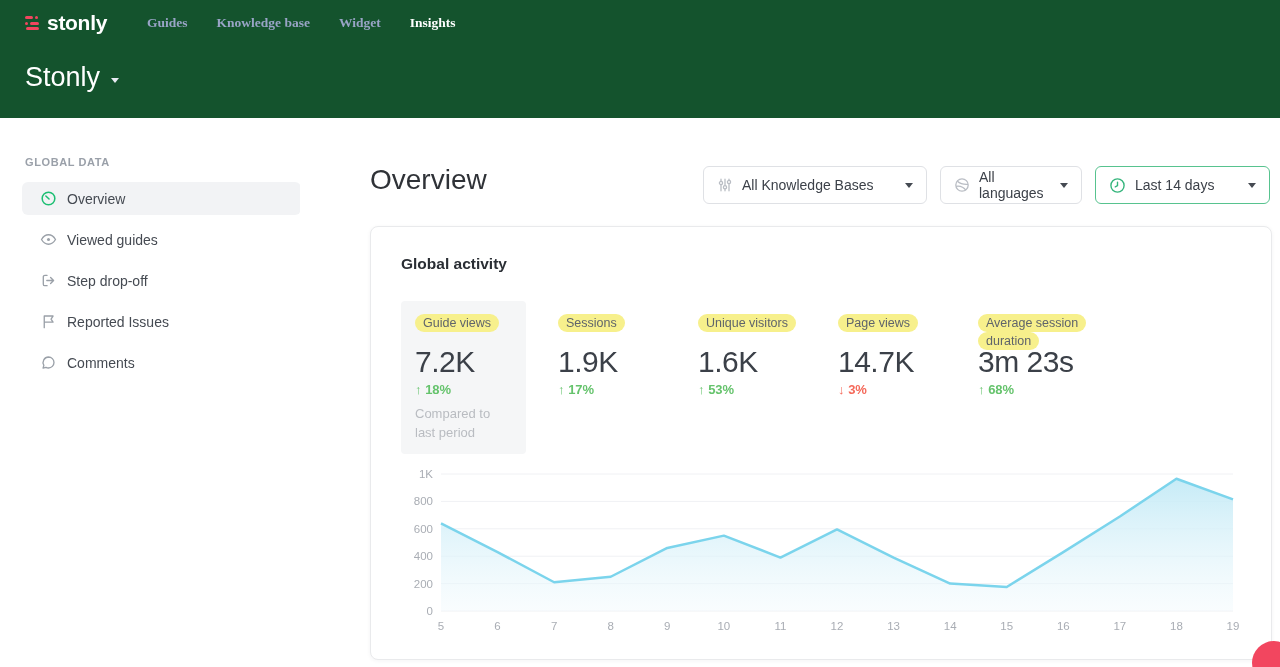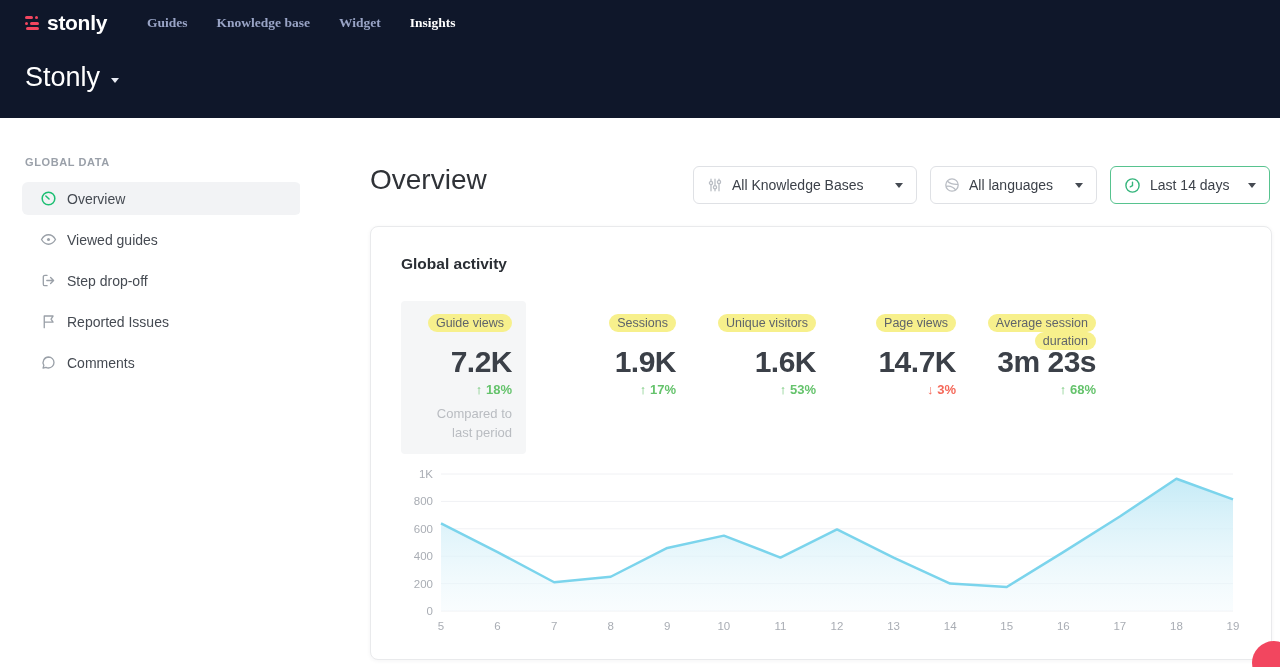--- a/index.html
+++ b/index.html
@@ -1,20 +1,20 @@
 <!DOCTYPE html>
 <html><head>
 <meta charset="utf-8">
 <style>
   * { margin:0; padding:0; box-sizing:border-box; }
   html,body { width:1280px; height:667px; overflow:hidden; background:#fff;
     font-family:"Liberation Sans", sans-serif; }
 
   
-  .header { position:absolute; top:0; left:0; width:1280px; height:118px; background:#0f172a; }
+  .header { position:absolute; top:0; left:0; width:1280px; height:118px; background:#14532d; }
   .navrow { display:flex; align-items:center; padding:10px 0 0 25px; height:36px; }
   .logo { display:flex; align-items:center; cursor:pointer; }
   .logo-mark { display:flex; flex-direction:column; gap:2.5px; margin-right:7px; width:15px; }
   .logo-mark .r { display:flex; gap:2px; }
   .logo-mark i { display:block; height:3px; border-radius:2px; background:#f2465f; }
   .logo-mark .b8 { width:8px; } .logo-mark .b9 { width:9px; }
   .logo-mark .dot { width:3px; } .logo-mark .b13 { width:13px; margin-left:1px; }
   .logo-text { color:#fff; font-size:21px; font-weight:700; letter-spacing:-0.3px; }
   .topnav { display:flex; gap:29px; margin-left:40px;font-family:Liberation Serif, serif; }
   .topnav a { font-size:13.5px; font-weight:600; color:#99a4c6; text-decoration:none; cursor:pointer; }
@@ -39,36 +39,36 @@
 
   
   .main { position:absolute; top:118px; left:300px; width:980px; height:549px; background:#fff; }
   .page-title { position:absolute; left:70px; top:46px; font-size:28px; font-weight:400; color:#2f3237; }
   .filters { position:absolute; top:48px; right:10px; display:flex; gap:13px; }
   .filter { height:38px; display:flex; align-items:center; justify-content:space-between;
     padding:6px 13px; border:1px solid #dfe1e5; border-radius:6px; background:#fff; cursor:pointer; }
   .filter .fic { display:flex; margin-right:9px; }
   .filter .flbl { font-size:14px; color:#3c4149; flex:1; }
   .filter .caret { margin-left:12px; }
-  .filter.f1 { width:224px; } .filter.f2 { width:167px; }
-  .filter.f3 { width:160px; border:1.5px solid #57c38f; }
+  .filter.f1 { width:224px; } .filter.f2 { width:142px; }
+  .filter.f3 { width:175px; border:1.5px solid #57c38f; }
 
   
   .card { position:absolute; left:70px; top:108px; width:902px; height:434px; background:#fff;
     border:1px solid #e9eaec; border-radius:8px; box-shadow:0 1px 4px rgba(40,45,60,.05);
     padding:0 30px; }
   .card-title { margin-top:28px; font-size:15.5px; font-weight:700; color:#2a2e34; }
   .metrics { display:flex; margin-top:28px; min-height:140px; }
-  .metric { width:118px; margin-right:22px; padding:12px 0 12px 0;text-align:right; }
+  .metric { width:118px; margin-right:22px; padding:12px 0 12px 0; }
   .metric.selected { width:125px; background:#f5f6f7; border-radius:4px; padding:12px 14px;
     margin-right:32px; }
   .m-label-zone { height:32px; }
   .m-label { display:inline; background:#f7f08c; color:#5f646b; font-size:12.5px; line-height:14.5px;
     padding:2px 8px; border-radius:9px; -webkit-box-decoration-break:clone; box-decoration-break:clone; }
-  .m-value { font-size:30px; line-height:34px; font-weight:700; color:#3b4048; letter-spacing:-0.5px; }
+  .m-value { font-size:30px; line-height:34px; font-weight:400; color:#3b4048; letter-spacing:-0.5px; }
   .m-delta { margin-top:3px; font-size:13px; font-weight:600; }
   .m-delta.up { color:#65c36c; } .m-delta.down { color:#f5695a; }
   .m-note { margin-top:7px; font-size:13px; line-height:19px; color:#b9bcc1; max-width:105px; }
 
   .chart-wrap { margin-top:8px; }
   #activity-chart text { font-family:"Liberation Sans", sans-serif; font-size:11.5px; fill:#a9adb4; }
 
   
   .chat-launcher { position:absolute; right:-16px; bottom:-18px; width:44px; height:44px;
     border-radius:50%; background:#f2465f; z-index:20; cursor:pointer; }

